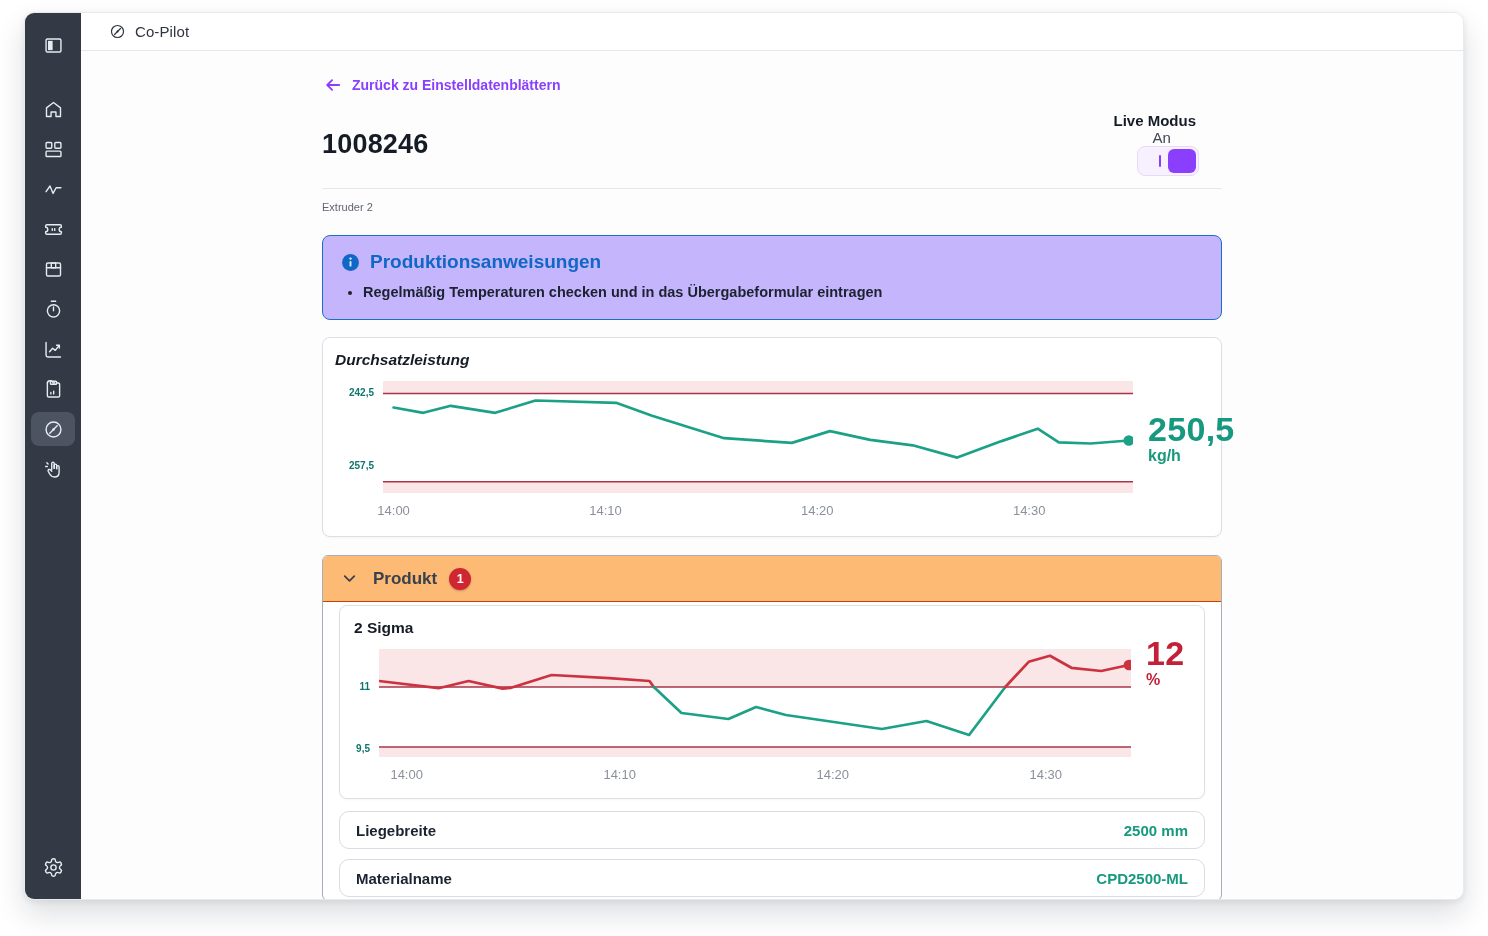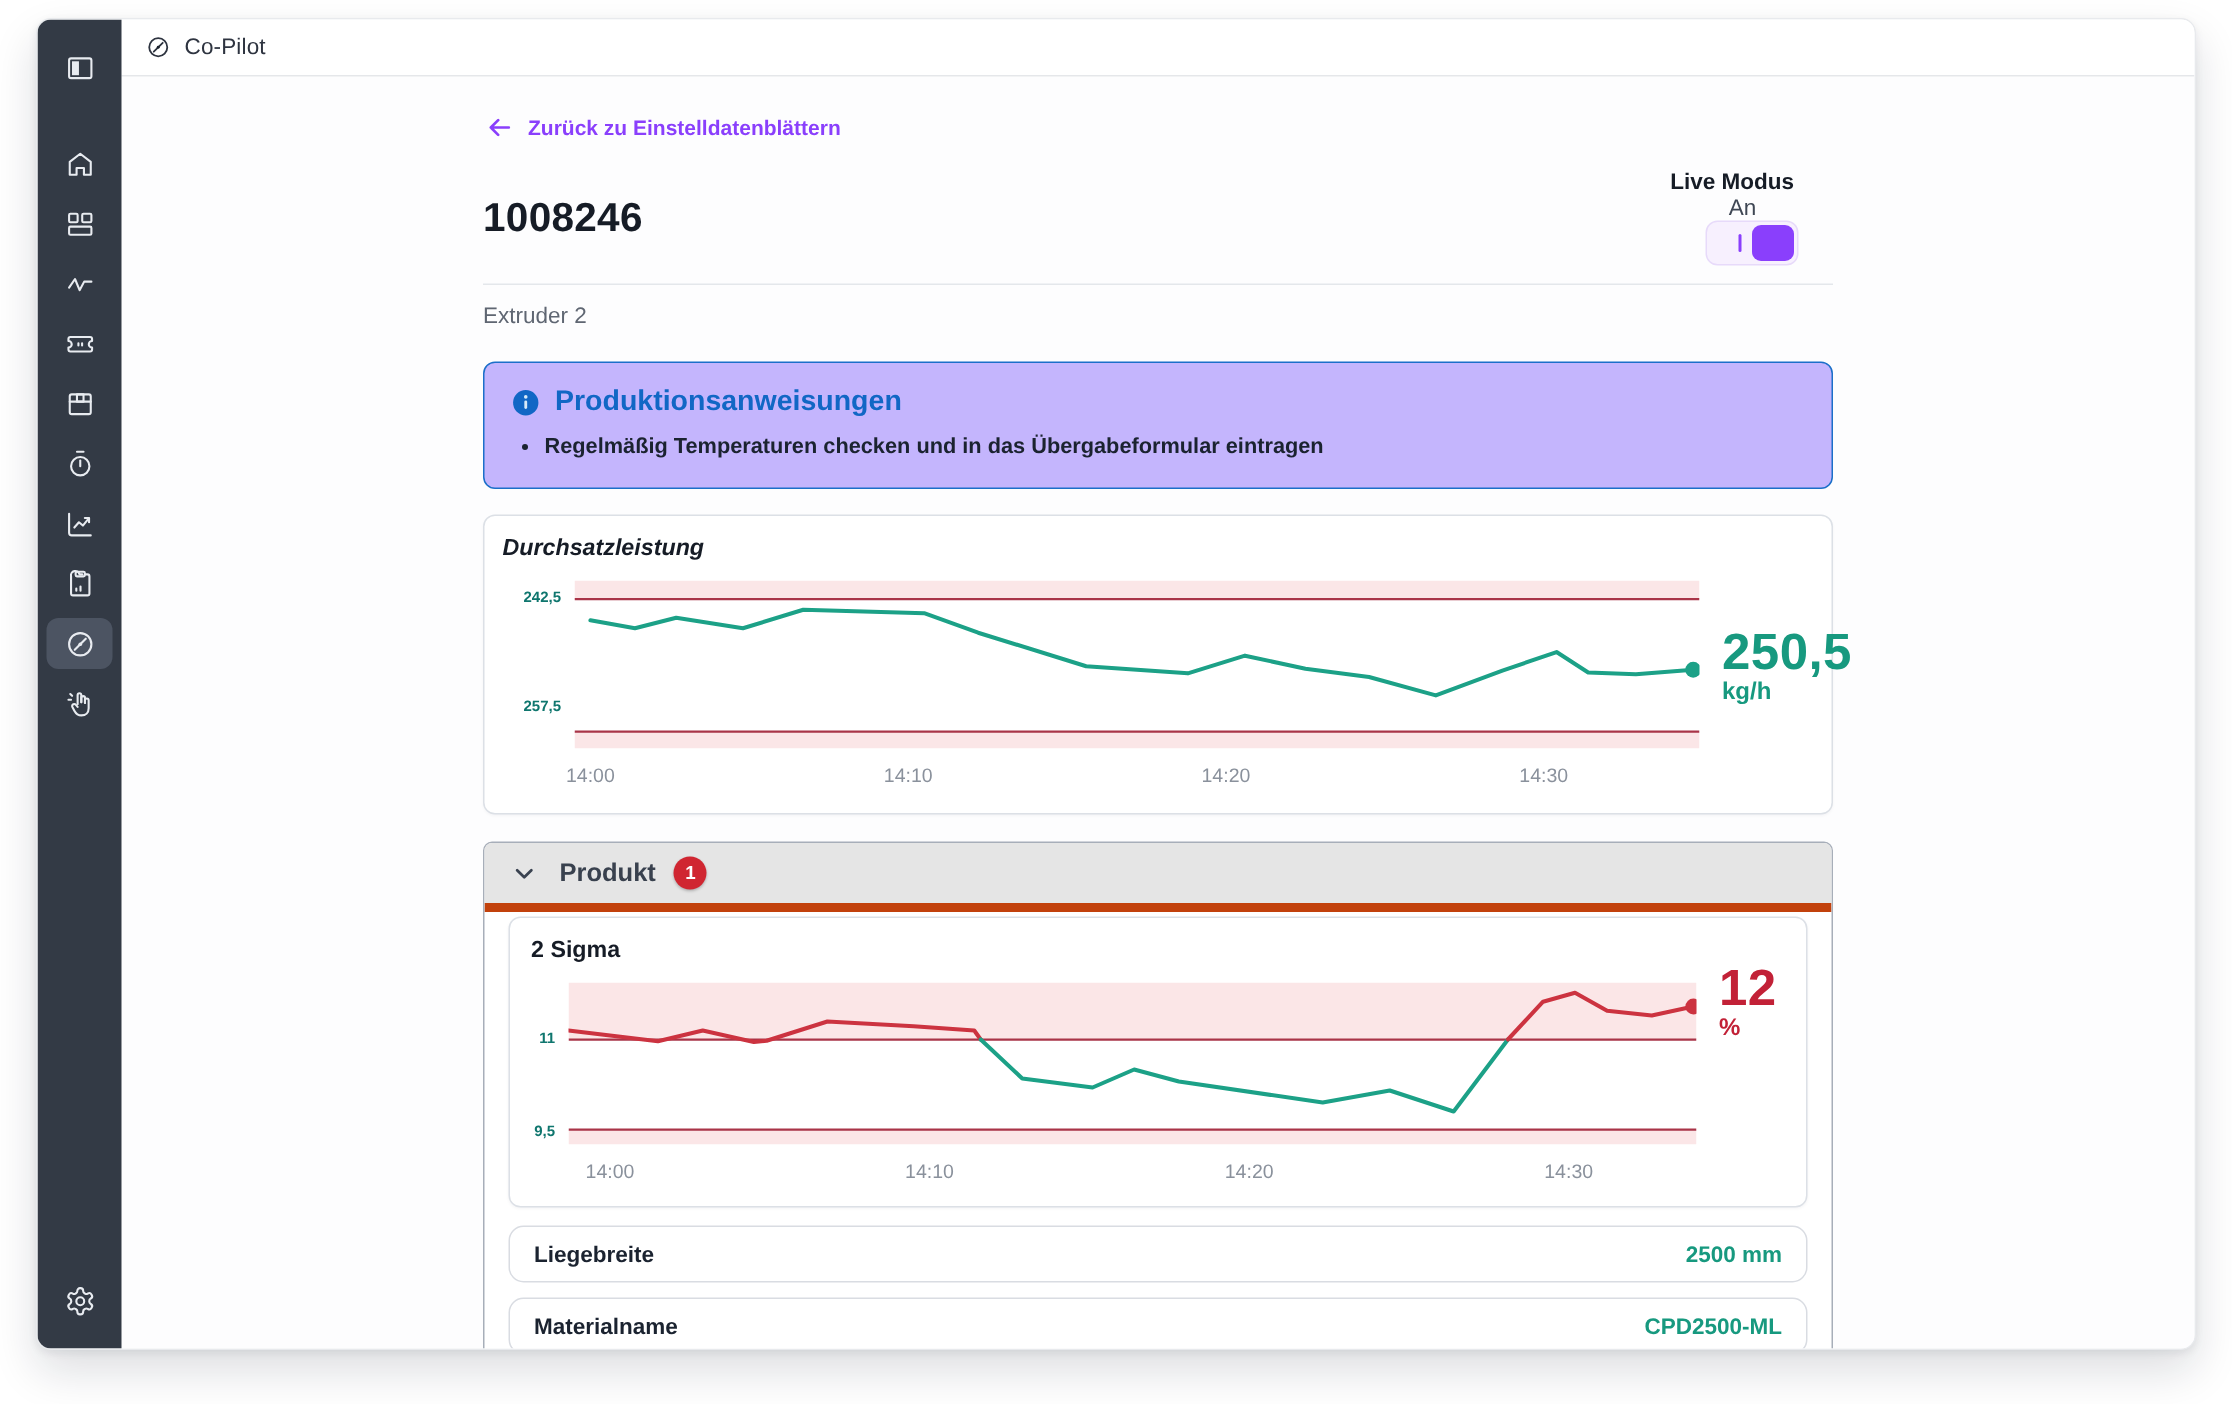--- a/index.html
+++ b/index.html
@@ -19,21 +19,21 @@
   .side-btn svg { width:21px; height:21px; stroke:currentColor; fill:none;
     stroke-width:1.6; stroke-linecap:round; stroke-linejoin:round; }
   .side-toggle { margin-top:14px; height:36px; }
   .side-nav { margin-top:26px; display:flex; flex-direction:column; align-items:center; }
   .side-btn.active { background:#4C5462; width:44px; height:34px; margin:3px 0; }
   .side-gear { position:absolute; bottom:12px; left:6px; }
 
   
   .main { flex:1; display:flex; flex-direction:column; background:#FDFDFE; min-width:0; }
   .topbar { height:38px; background:#fff; border-bottom:1px solid #E5E7EA;
-    display:flex; align-items:center; gap:9px; padding-left:16px; flex:0 0 38px; }
+    display:flex; align-items:center; gap:9px; padding-left:28px; flex:0 0 38px; }
   .topbar svg { width:17px; height:17px; stroke:#2E3440; fill:none; stroke-width:1.7;
     stroke-linecap:round; stroke-linejoin:round; }
   .topbar-title { font-size:15px; color:#2E3440; font-weight:500; letter-spacing:.1px; }
 
   .content { flex:1; overflow:hidden; }
   .col { width:900px; margin:0 auto; padding-top:26px; }
 
   .back-link { display:inline-flex; align-items:center; gap:10px; color:#8A3FFC;
     font-size:14px; font-weight:700; text-decoration:none; cursor:pointer; margin-left:2px; }
   .back-link svg { width:18px; height:16px; }
@@ -45,21 +45,21 @@
   .live-cluster { display:flex; align-items:center;flex-direction:column; }
   .lm-label { font-size:15px; font-weight:700; color:#161C26; margin-right:26px; }
   .lm-state { font-size:15px; color:#3F4754; margin-right:12px; }
   .toggle { width:62px; height:30px; background:#F7F0FE; border:1px solid #E7DAFA;
     border-radius:8px; position:relative; cursor:pointer; }
   .toggle .tick-bar { position:absolute; left:21px; top:8px; width:2.5px; height:12px;
     background:#8A3FFC; border-radius:1px; }
   .toggle .knob { position:absolute; right:2px; top:2px; width:28px; height:24px;
     background:#8A3FFC; border-radius:6px; }
 
-  .subtitle { margin-top:12px; font-size:15px; color:#5F6672; }
+  .subtitle { margin-top:12px; font-size:11px; color:#5F6672; }
 
   .info-box { margin-top:22px; border:1.5px solid #1B6FC9; background:#c4b5fd;
     border-radius:8px; padding:15px 18px 17px; }
   .ib-head { display:flex; align-items:center; gap:10px; color:#1167C5;
     font-size:19px; font-weight:700; }
   .info-box ul { margin-top:9px; padding-left:22px; }
   .info-box li { font-size:14.5px; font-weight:600; color:#1B2330; line-height:20px; }
 
   .card { background:#fff; border:1px solid #DCE0E6; border-radius:8px;
     box-shadow:0 1px 2px rgba(16,24,40,.04); }
@@ -70,21 +70,21 @@
   .chart { position:relative; margin-top:12px; }
   .chart svg.plot { position:absolute; top:0; }
   .ylab { position:absolute; font-size:10px; font-weight:700; color:#0f766e;
     text-align:right; line-height:22px; }
   .xtick { position:absolute; width:60px; text-align:center; font-size:13px; color:#8A919C; }
   .chart-value { position:absolute; }
   .cv-num { font-size:34px; line-height:28px; font-weight:700; letter-spacing:.3px; }
   .cv-unit { font-size:16px; line-height:22px; font-weight:700; margin-top:2px; }
 
   .produkt { margin-top:18px; border:1px solid #A7AEB9; border-radius:6px; background:#fff; }
-  .produkt-header { height:46px; background:#e5e5e5; border-bottom:6px solid #c2410c;
+  .produkt-header { height:46px; background:#fdba74; border-bottom:1px solid #c2410c;
     border-radius:5px 5px 0 0; display:flex; align-items:center; padding:0 17px; cursor:pointer; }
   .produkt-header svg { width:19px; height:19px; stroke:#3A4250; fill:none;
     stroke-width:2.3; stroke-linecap:round; stroke-linejoin:round; }
   .produkt-title { margin-left:14px; font-size:17px; font-weight:700; color:#39414E; }
   .badge { margin-left:12px; width:22px; height:22px; border-radius:50%; background:#D02631;
     color:#fff; font-size:12.5px; font-weight:700; display:flex; align-items:center;
     justify-content:center; box-shadow:0 1px 2px rgba(0,0,0,.25); }
   .produkt-body { padding:3px 16px; }
   .chart-card2 { padding:13px 8px 9px; }
   .chart-card2 .card-title { padding-left:6px; }

